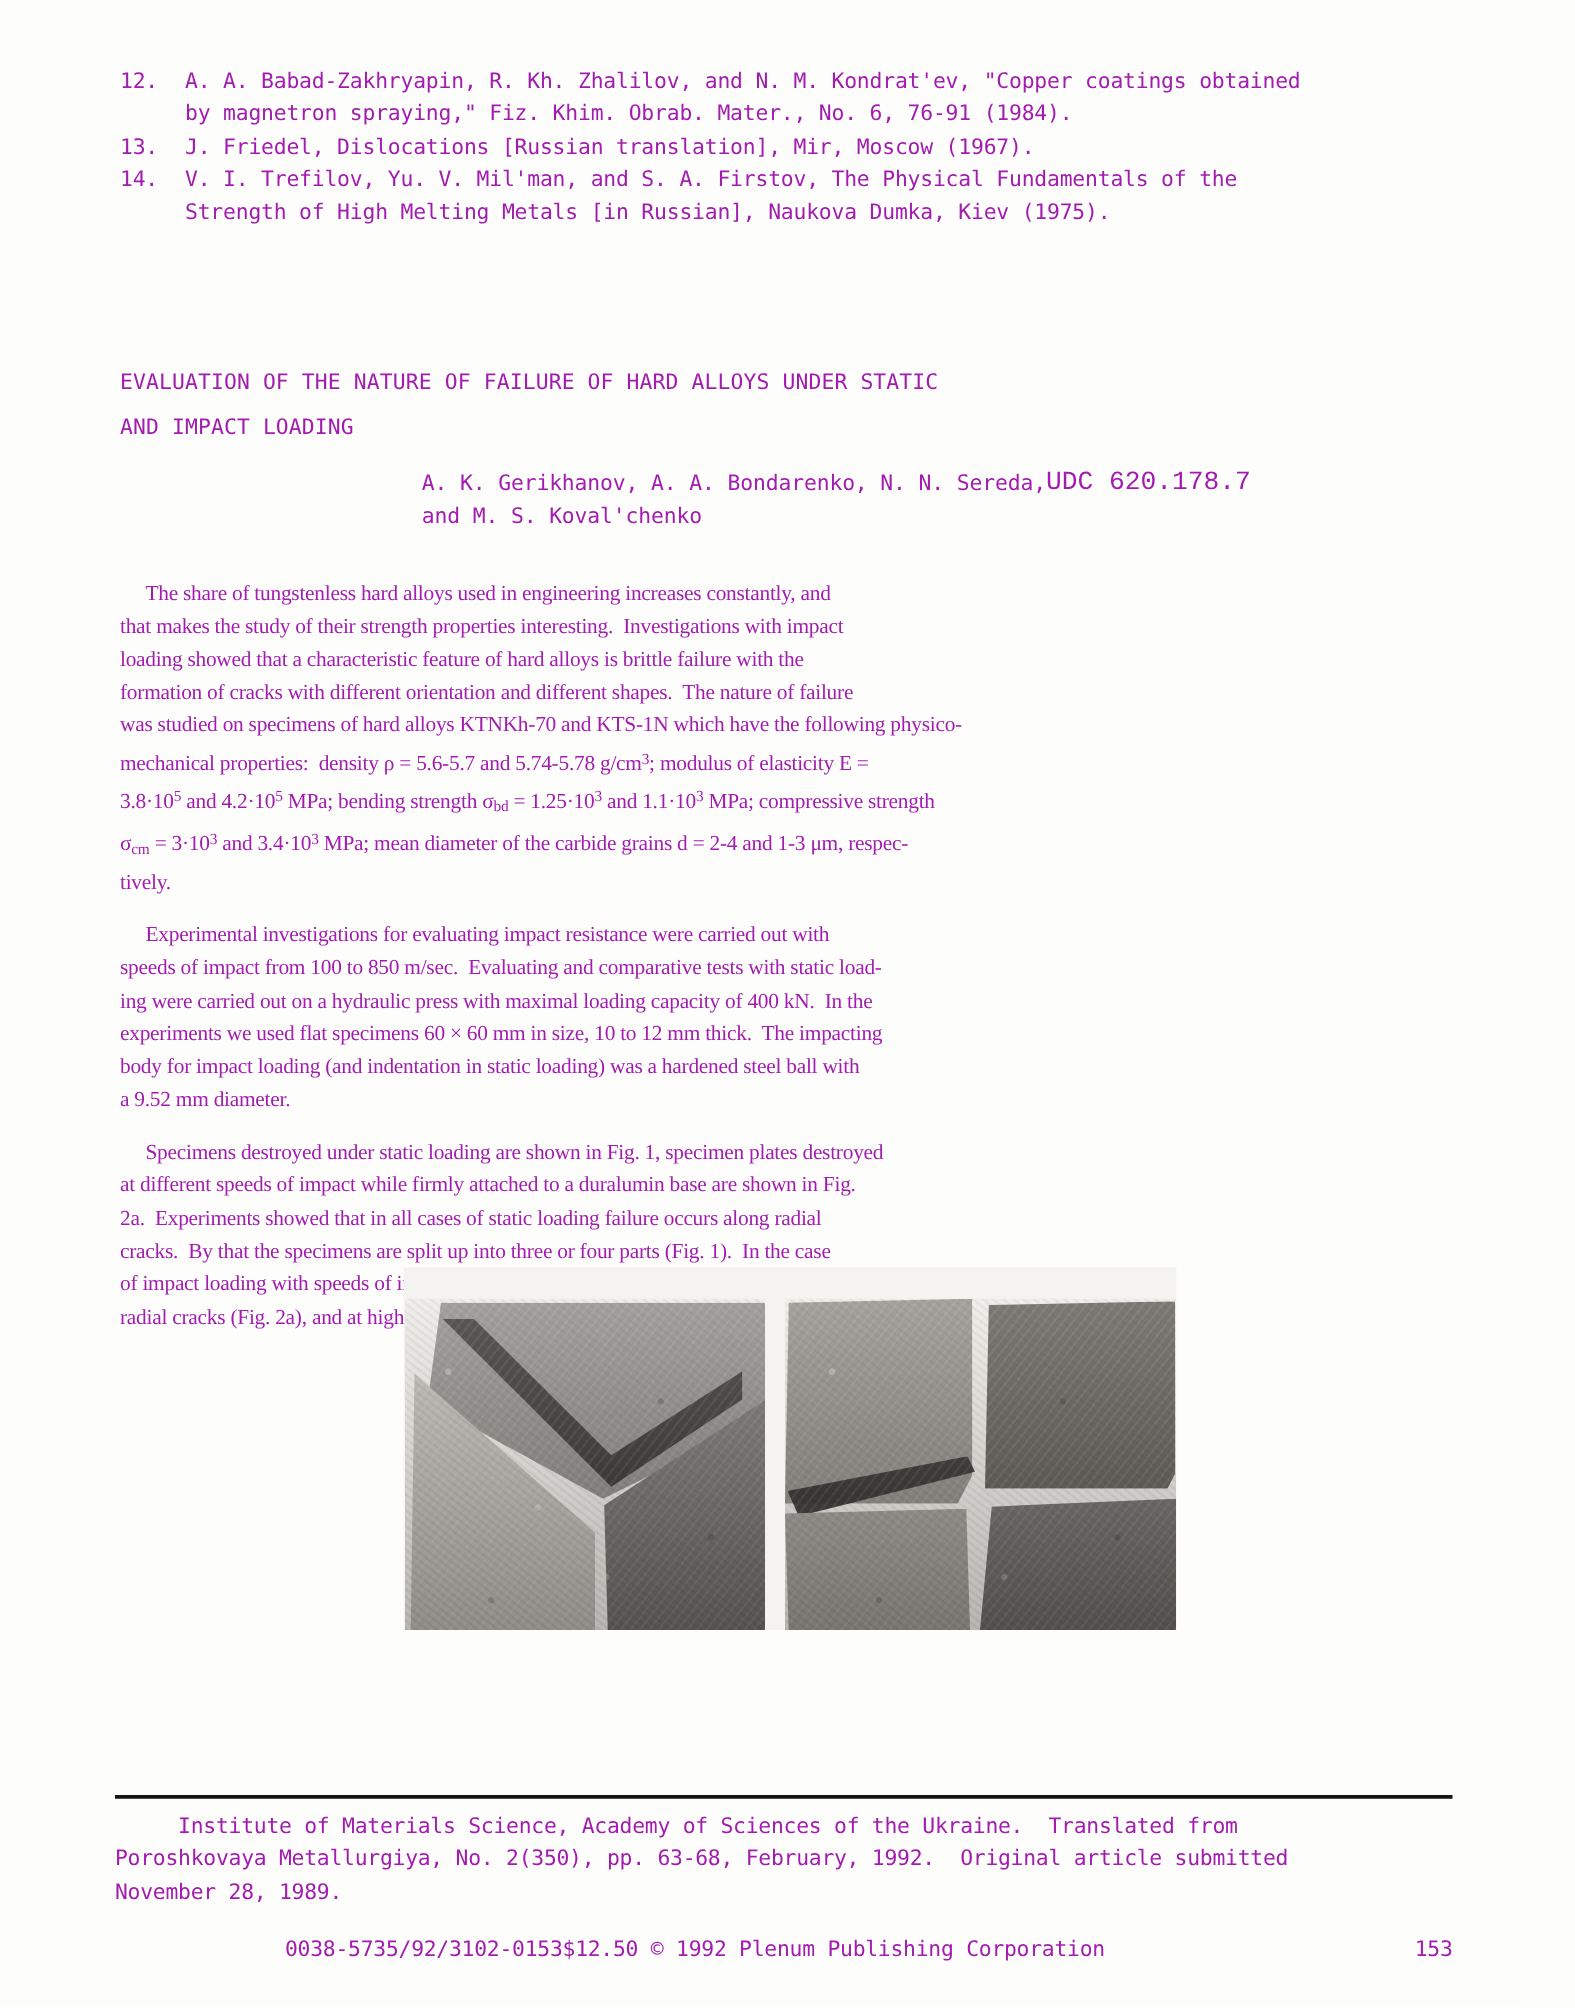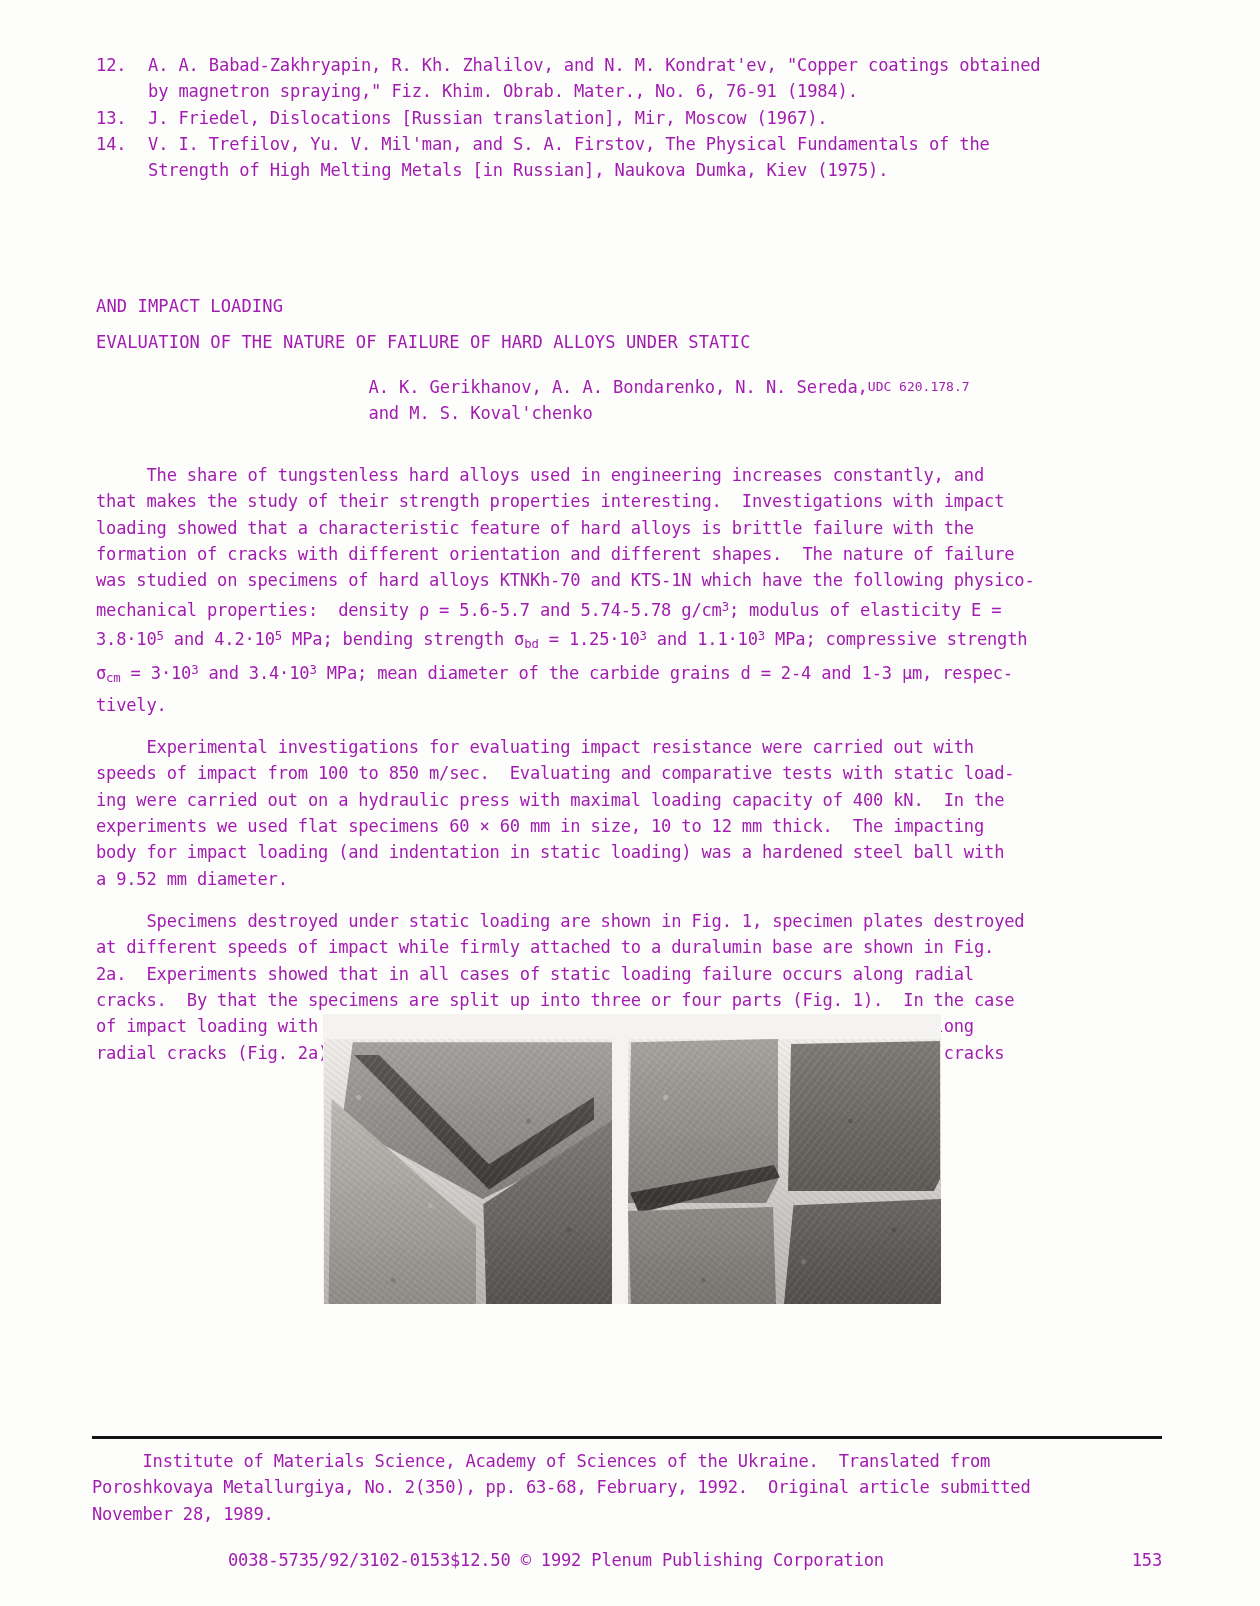--- a/index.html
+++ b/index.html
@@ -64,32 +64,34 @@
     justify-content: center;
     align-items: flex-start;
   }
   .authors {
     font-size: 17.1px;
     line-height: 26.3px;
     white-space: pre-line;
     letter-spacing: -0.1px;
   }
   .udc {
-    font-size: 13px;
+    font-size: 21px;
     line-height: 26.3px;
     white-space: pre;
     padding-right: 4px;
+    font-family: Liberation Mono, monospace;
   }
 
   
   .body-text {
     position: absolute;
     left: 96px;
     top: 462px;
     width: 1075px;
+    font-family: Liberation Serif, serif;
   }
   .para {
     font-size: 17.1px;
     line-height: 26.35px;
     letter-spacing: -0.2px;
     white-space: pre-wrap;
     margin: 0 0 16px 0;
   }
   .para:last-child { margin-bottom: 0; }
 
@@ -220,22 +222,22 @@
       <span class="ref-text">J. Friedel, Dislocations [Russian translation], Mir, Moscow (1967).</span>
     </div>
     <div class="ref-item">
       <span class="ref-num">14.</span>
       <span class="ref-text">V. I. Trefilov, Yu. V. Mil'man, and S. A. Firstov, The Physical Fundamentals of the
 Strength of High Melting Metals [in Russian], Naukova Dumka, Kiev (1975).</span>
     </div>
   </div>
 
   <div class="title-block">
+    <div class="title-line">EVALUATION OF THE NATURE OF FAILURE OF HARD ALLOYS UNDER STATIC</div>
     <div class="title-line">AND IMPACT LOADING</div>
-    <div class="title-line">EVALUATION OF THE NATURE OF FAILURE OF HARD ALLOYS UNDER STATIC</div>
   </div>
 
   <div class="byline">
     <div class="authors">A. K. Gerikhanov, A. A. Bondarenko, N. N. Sereda,
 and M. S. Koval'chenko</div>
     <div class="udc">UDC 620.178.7</div>
   </div>
 
   <div class="body-text">
 

